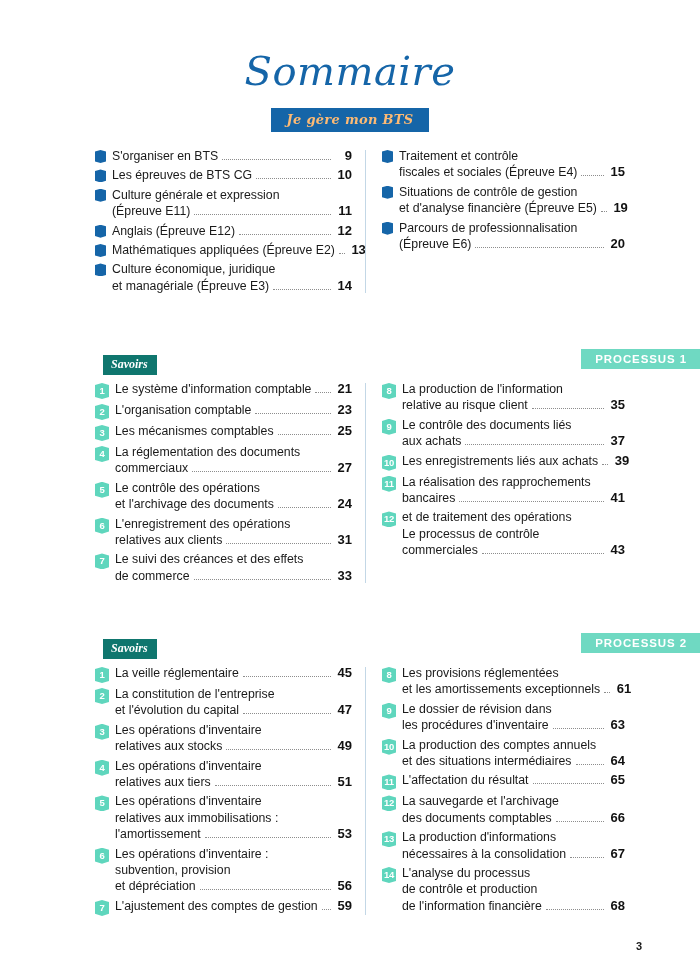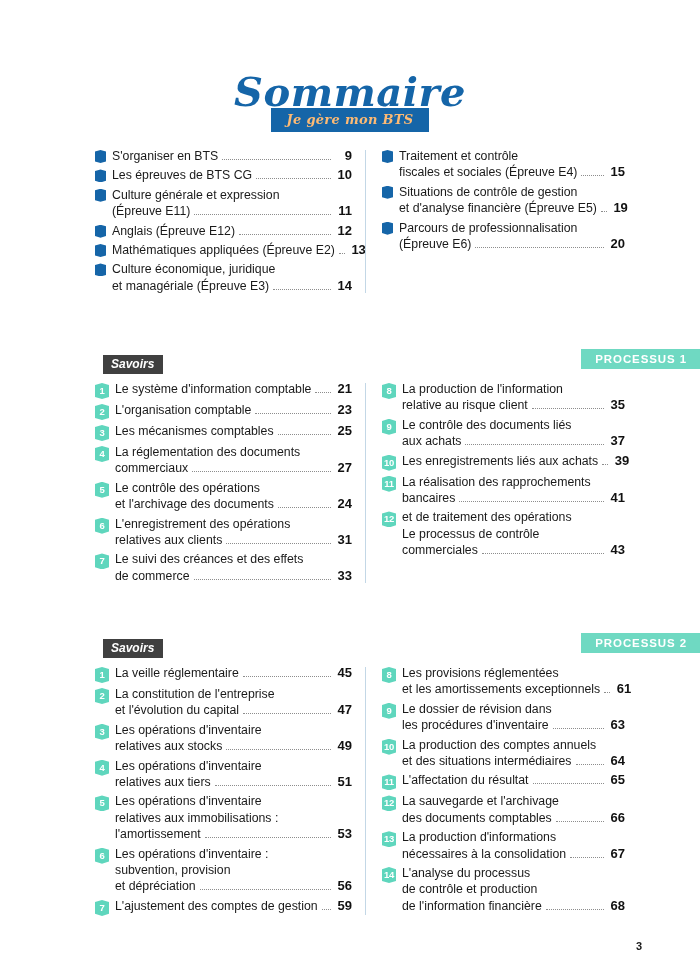--- a/index.html
+++ b/index.html
@@ -19,25 +19,24 @@
 
   
   .title {
     position: absolute;
     top: 48px;
     left: 0;
     width: 700px;
     text-align: center;
     font-family: "DejaVu Serif", serif;
     font-style: italic;
-    font-weight: 700;
+    font-weight: 400;
     font-size: 40px;
     letter-spacing: 0.5px;
     color: #1565a8;
-    margin-top: 20px;
   }
   .subtitle-wrap {
     position: absolute;
     top: 108px;
     left: 0;
     width: 700px;
     text-align: center;
   }
   .subtitle {
     display: inline-block;
@@ -153,23 +152,23 @@
     color: #ffffff;
     font-size: 11.5px;
     font-weight: 700;
     letter-spacing: 0.9px;
     padding: 4px 13px 4px 14px;
   }
   .savoirs {
     position: absolute;
     left: 103px;
     display: inline-block;
-    background: #404040;
+    background: #0f766e;
     color: #ffffff;
-    font-family: Liberation Sans, sans-serif;
+    font-family: Liberation Serif, serif;
     font-style: italic;
     font-weight: 700;
     font-size: 12px;
     padding: 2px 9px 3px 8px;
   }
 
   
   .pagenum {
     position: absolute;
     right: 58px;

